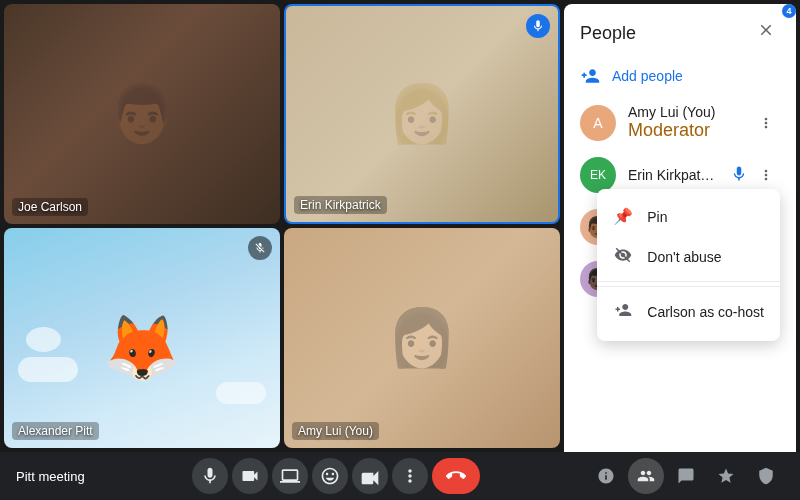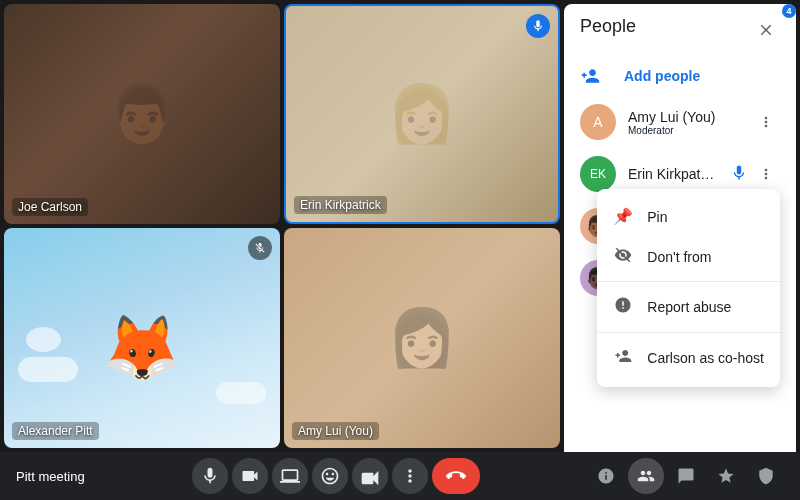--- a/index.html
+++ b/index.html
@@ -117,21 +117,21 @@
       display: flex;
       flex-direction: column;
       border-radius: 8px 8px 0 0;
       margin: 4px 4px 0 0;
       position: relative;
       overflow: visible;
     }
 
     .people-header {
       display: flex;
-      align-items: flex-start;
+      align-items: flex-end;
       justify-content: space-between;
       padding: 12px 16px;
       border-bottom: none;
     }
 
     .people-title {
       font-size: 18px;
       font-weight: 500;
       color: #202124;
     }
@@ -146,26 +146,26 @@
       display: flex;
       align-items: center;
       justify-content: center;
       color: #5f6368;
       font-size: 16px;
     }
 
     .add-people-btn {
       display: flex;
       align-items: center;
-      gap: 24px;
+      gap: 12px;
       padding: 10px 16px;
       cursor: pointer;
       color: #1a73e8;
       font-size: 14px;
-      font-weight: 700;
+      font-weight: 400;
     }
 
     .people-list {
       flex: 1;
       overflow-y: auto;
     }
 
     .person-item {
       display: flex;
       align-items: center;
@@ -198,22 +198,22 @@
     .person-name {
       font-size: 14px;
       color: #202124;
       font-weight: 400;
       white-space: nowrap;
       overflow: hidden;
       text-overflow: ellipsis;
     }
 
     .person-role {
-      font-size: 10px;
-      color: #0f172a;
+      font-size: 18px;
+      color: #a16207;
     }
 
     .person-actions {
       display: flex;
       align-items: center;
       gap: 4px;
     }
 
     .icon-btn {
       width: 28px;
@@ -495,31 +495,23 @@
         <span class="menu-icon">📌</span>
         <span>Pin</span>
       </div>
       <div class="context-menu-item">
         <span class="menu-icon" style="font-size:14px;">
           <svg width="18" height="18" viewBox="0 0 24 24" fill="#5f6368">
             <path d="M12 4.5C7 4.5 2.73 7.61 1 12c1.73 4.39 6 7.5 11 7.5s9.27-3.11 11-7.5c-1.73-4.39-6-7.5-11-7.5zM12 17c-2.76 0-5-2.24-5-5s2.24-5 5-5 5 2.24 5 5-2.24 5-5 5zm0-8c-1.66 0-3 1.34-3 3s1.34 3 3 3 3-1.34 3-3-1.34-3-3-3z"></path>
             <line x1="3" y1="3" x2="21" y2="21" stroke="#5f6368" stroke-width="2"></line>
           </svg>
         </span>
-        <span>Don't from</span>
+        <span>Don't abuse</span>
       </div>
       <div class="context-menu-divider"></div>
-      <div class="context-menu-item">
-        <span class="menu-icon">
-          <svg width="18" height="18" viewBox="0 0 24 24" fill="#5f6368">
-            <path d="M12 2C6.48 2 2 6.48 2 12s4.48 10 10 10 10-4.48 10-10S17.52 2 12 2zm1 15h-2v-2h2v2zm0-4h-2V7h2v6z"></path>
-          </svg>
-        </span>
-        <span>Report abuse</span>
-      </div>
       <div class="context-menu-divider"></div>
       <div class="context-menu-item">
         <span class="menu-icon">
           <svg width="18" height="18" viewBox="0 0 24 24" fill="#5f6368">
             <path d="M15 12c2.21 0 4-1.79 4-4s-1.79-4-4-4-4 1.79-4 4 1.79 4 4 4zm-9-2V8H4v2H2v2h2v2h2v-2h2v-2H6zm9 4c-2.67 0-8 1.34-8 4v2h16v-2c0-2.66-5.33-4-8-4z"></path>
           </svg>
         </span>
         <span>Carlson as co-host</span>
       </div>
     </div>

